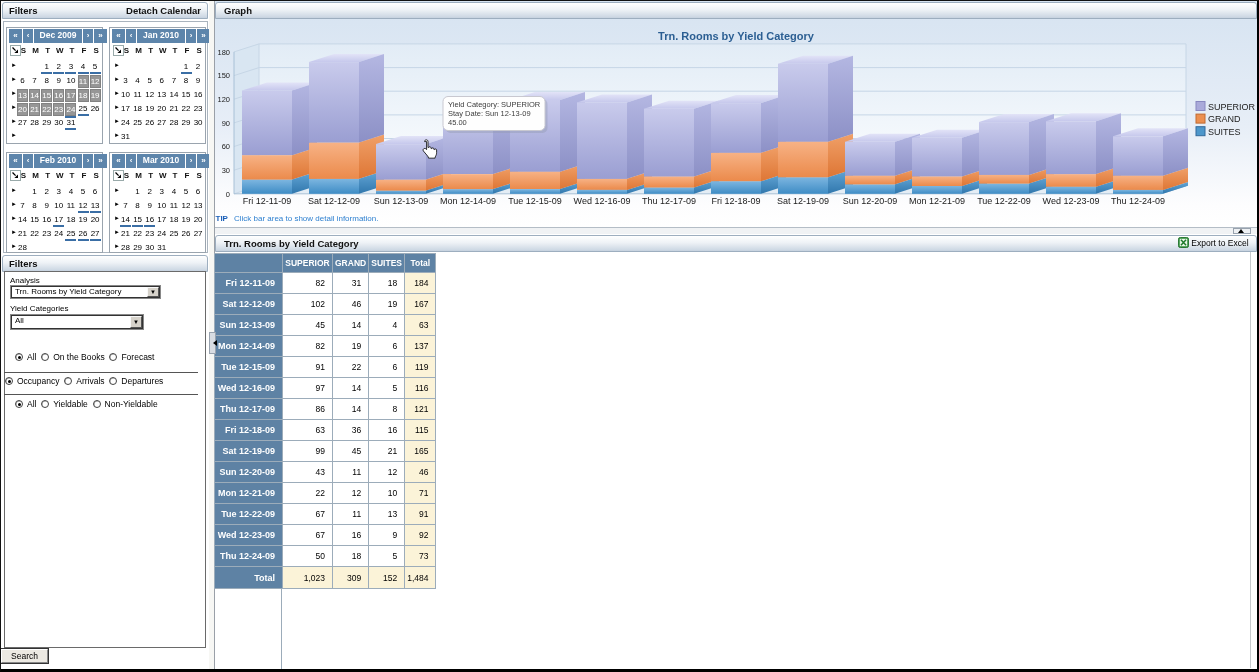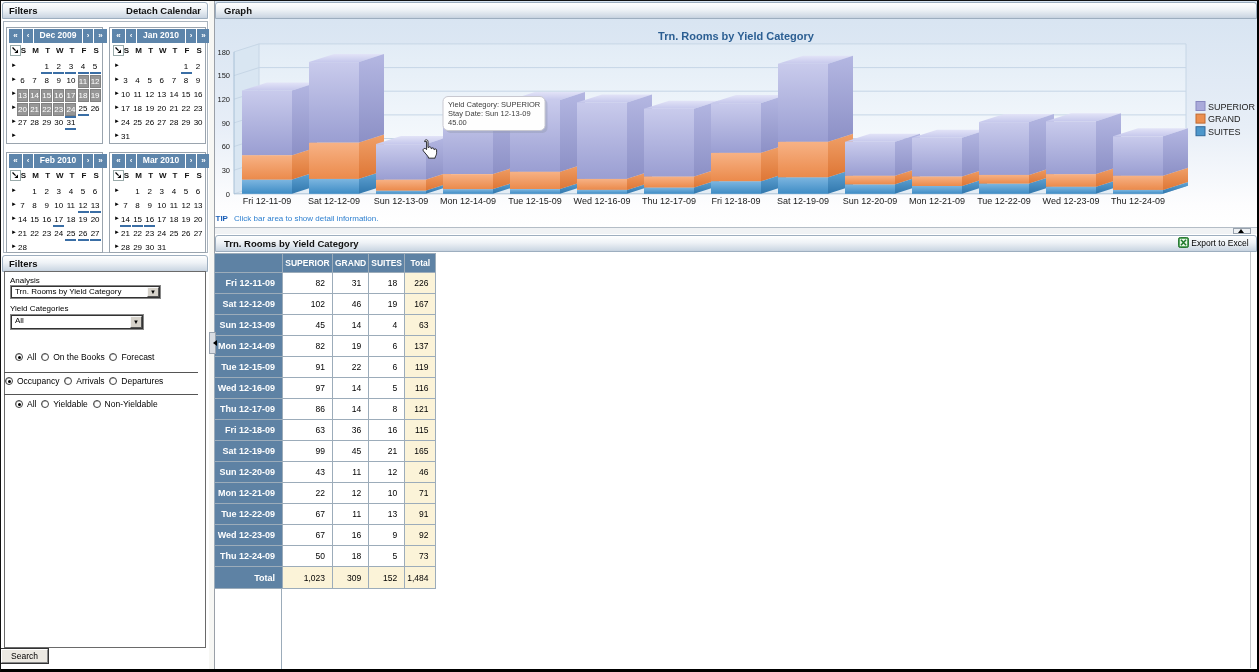--- a/index.html
+++ b/index.html
@@ -599,21 +599,21 @@
         <td style="width:50px">SUPERIOR</td>
         <td style="width:36px">GRAND</td>
         <td style="width:36px">SUITES</td>
         <td style="width:27px">Total</td>
       </tr>
       <tr>
         <td class="rl">Fri 12-11-09</td>
         <td>82</td>
         <td>31</td>
         <td>18</td>
-        <td class="tc">226</td>
+        <td class="tc">184</td>
       </tr>
       <tr>
         <td class="rl">Sat 12-12-09</td>
         <td>102</td>
         <td>46</td>
         <td>19</td>
         <td class="tc">167</td>
       </tr>
       <tr>
         <td class="rl">Sun 12-13-09</td>

